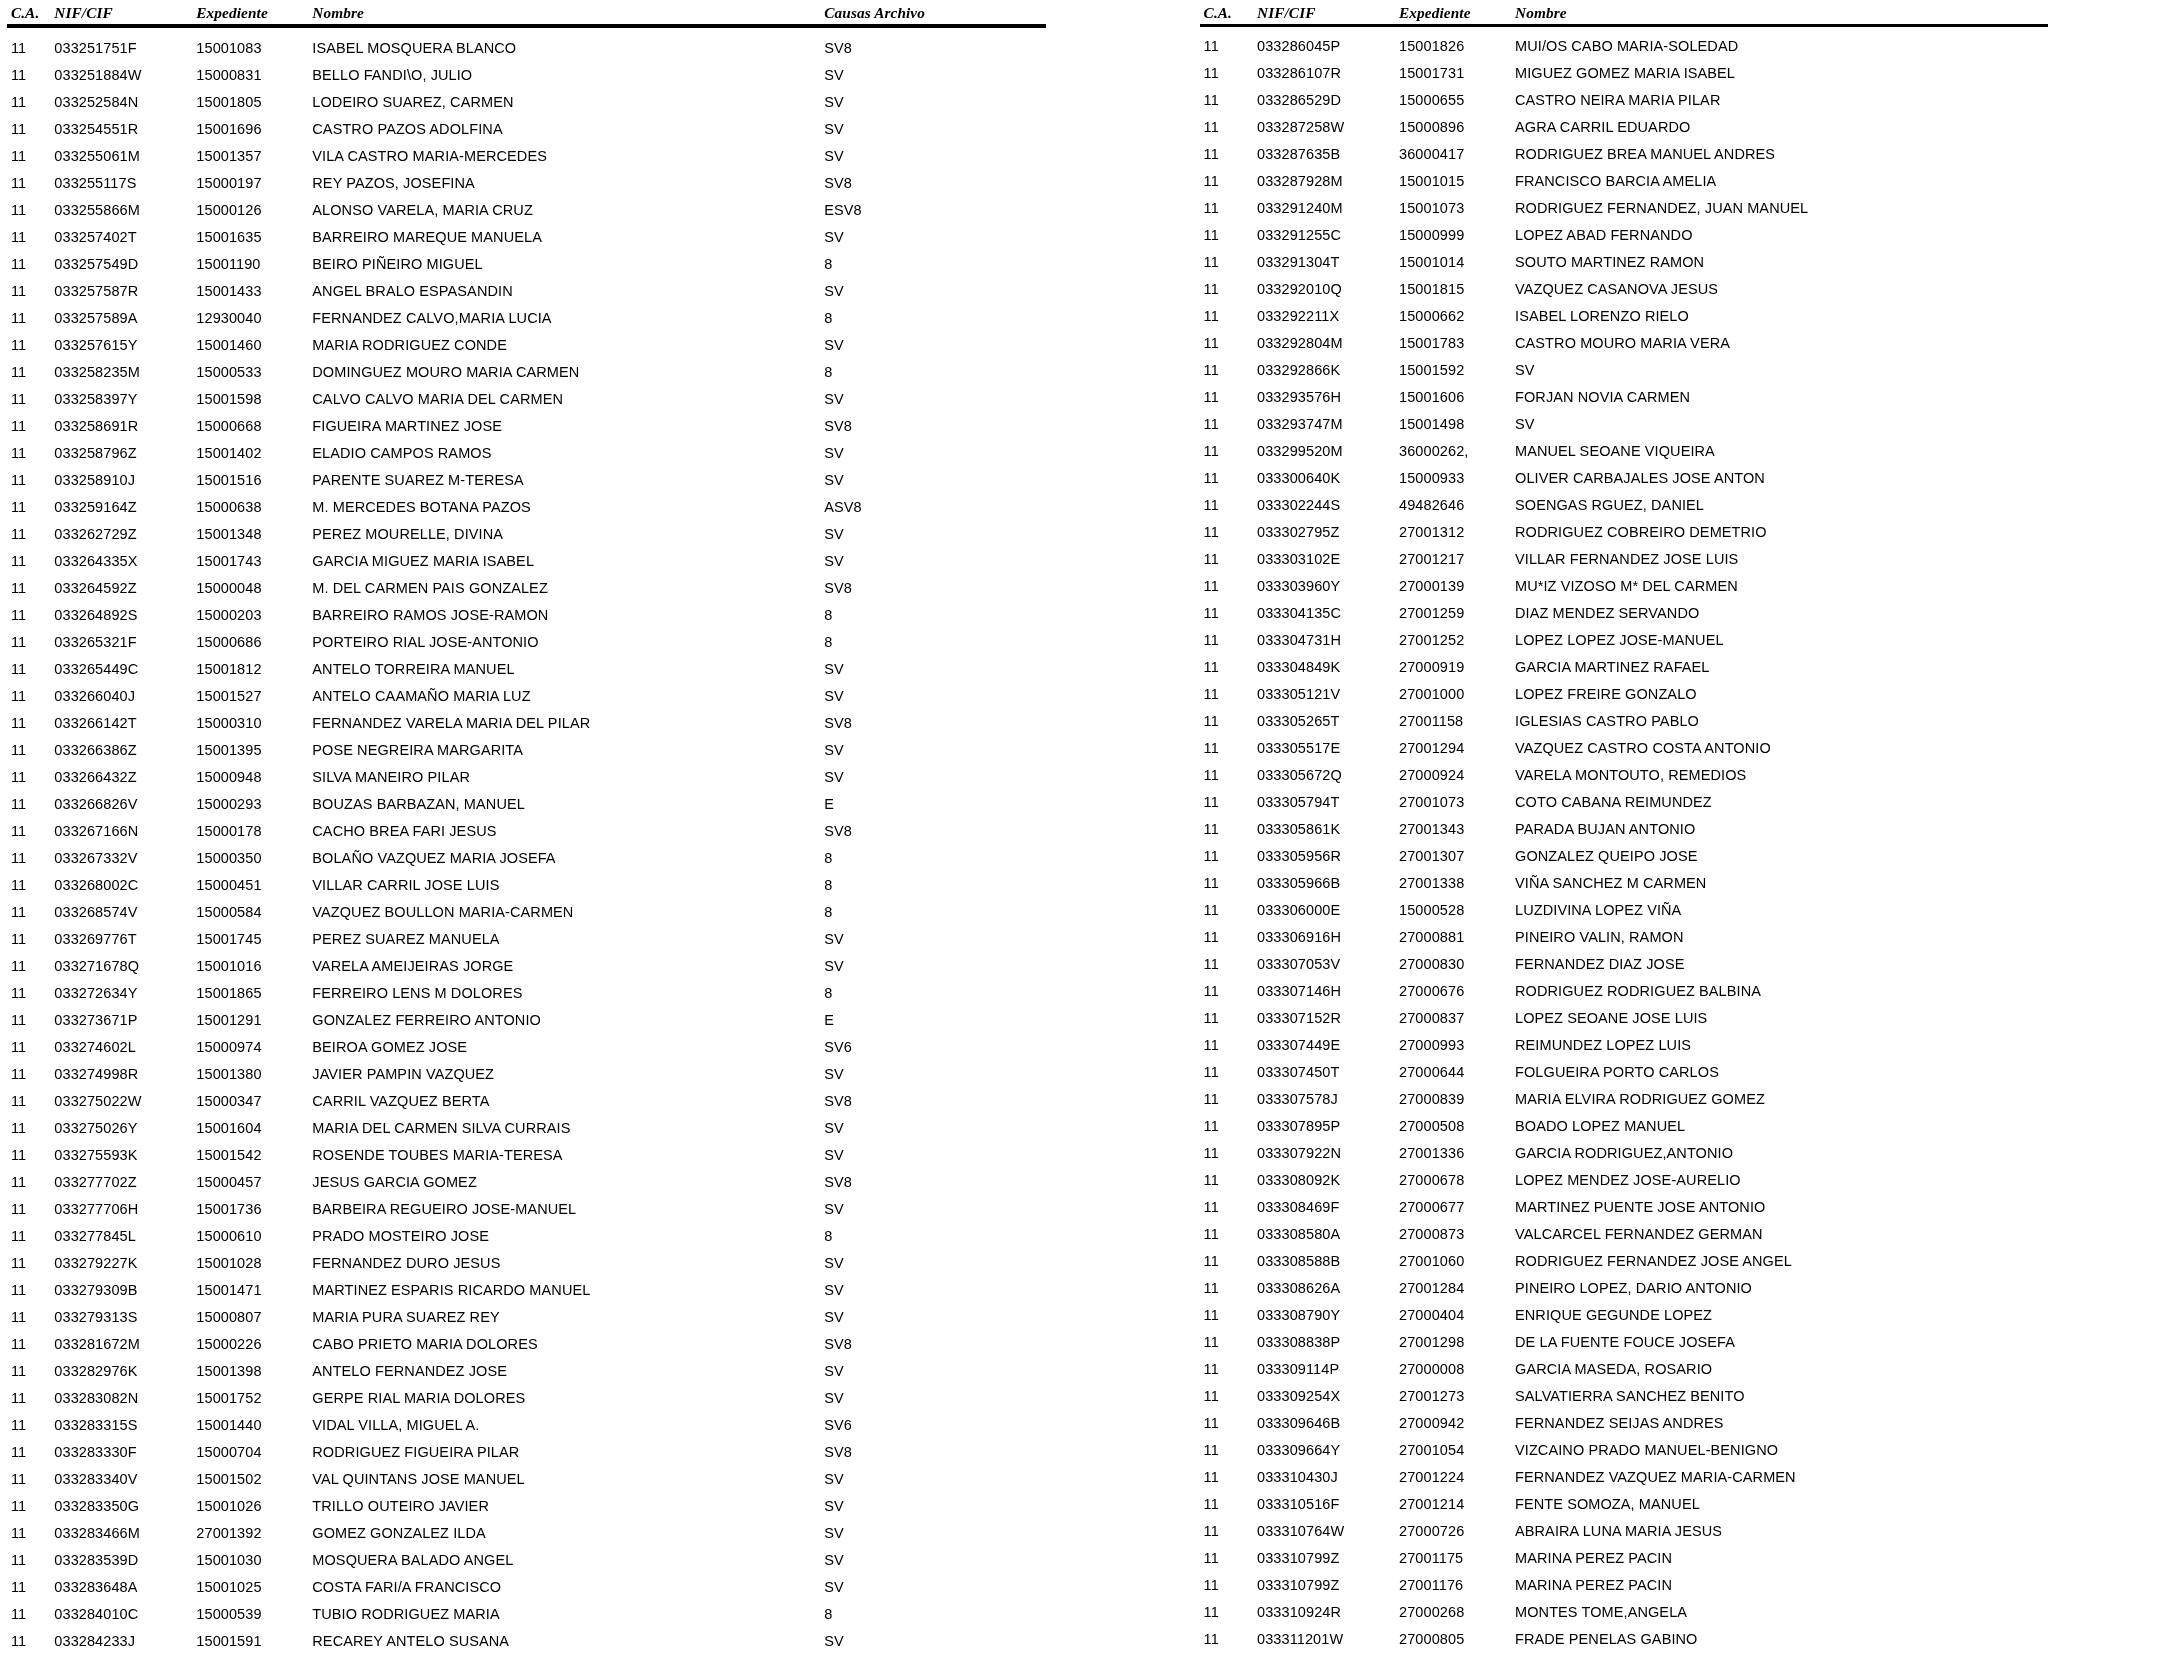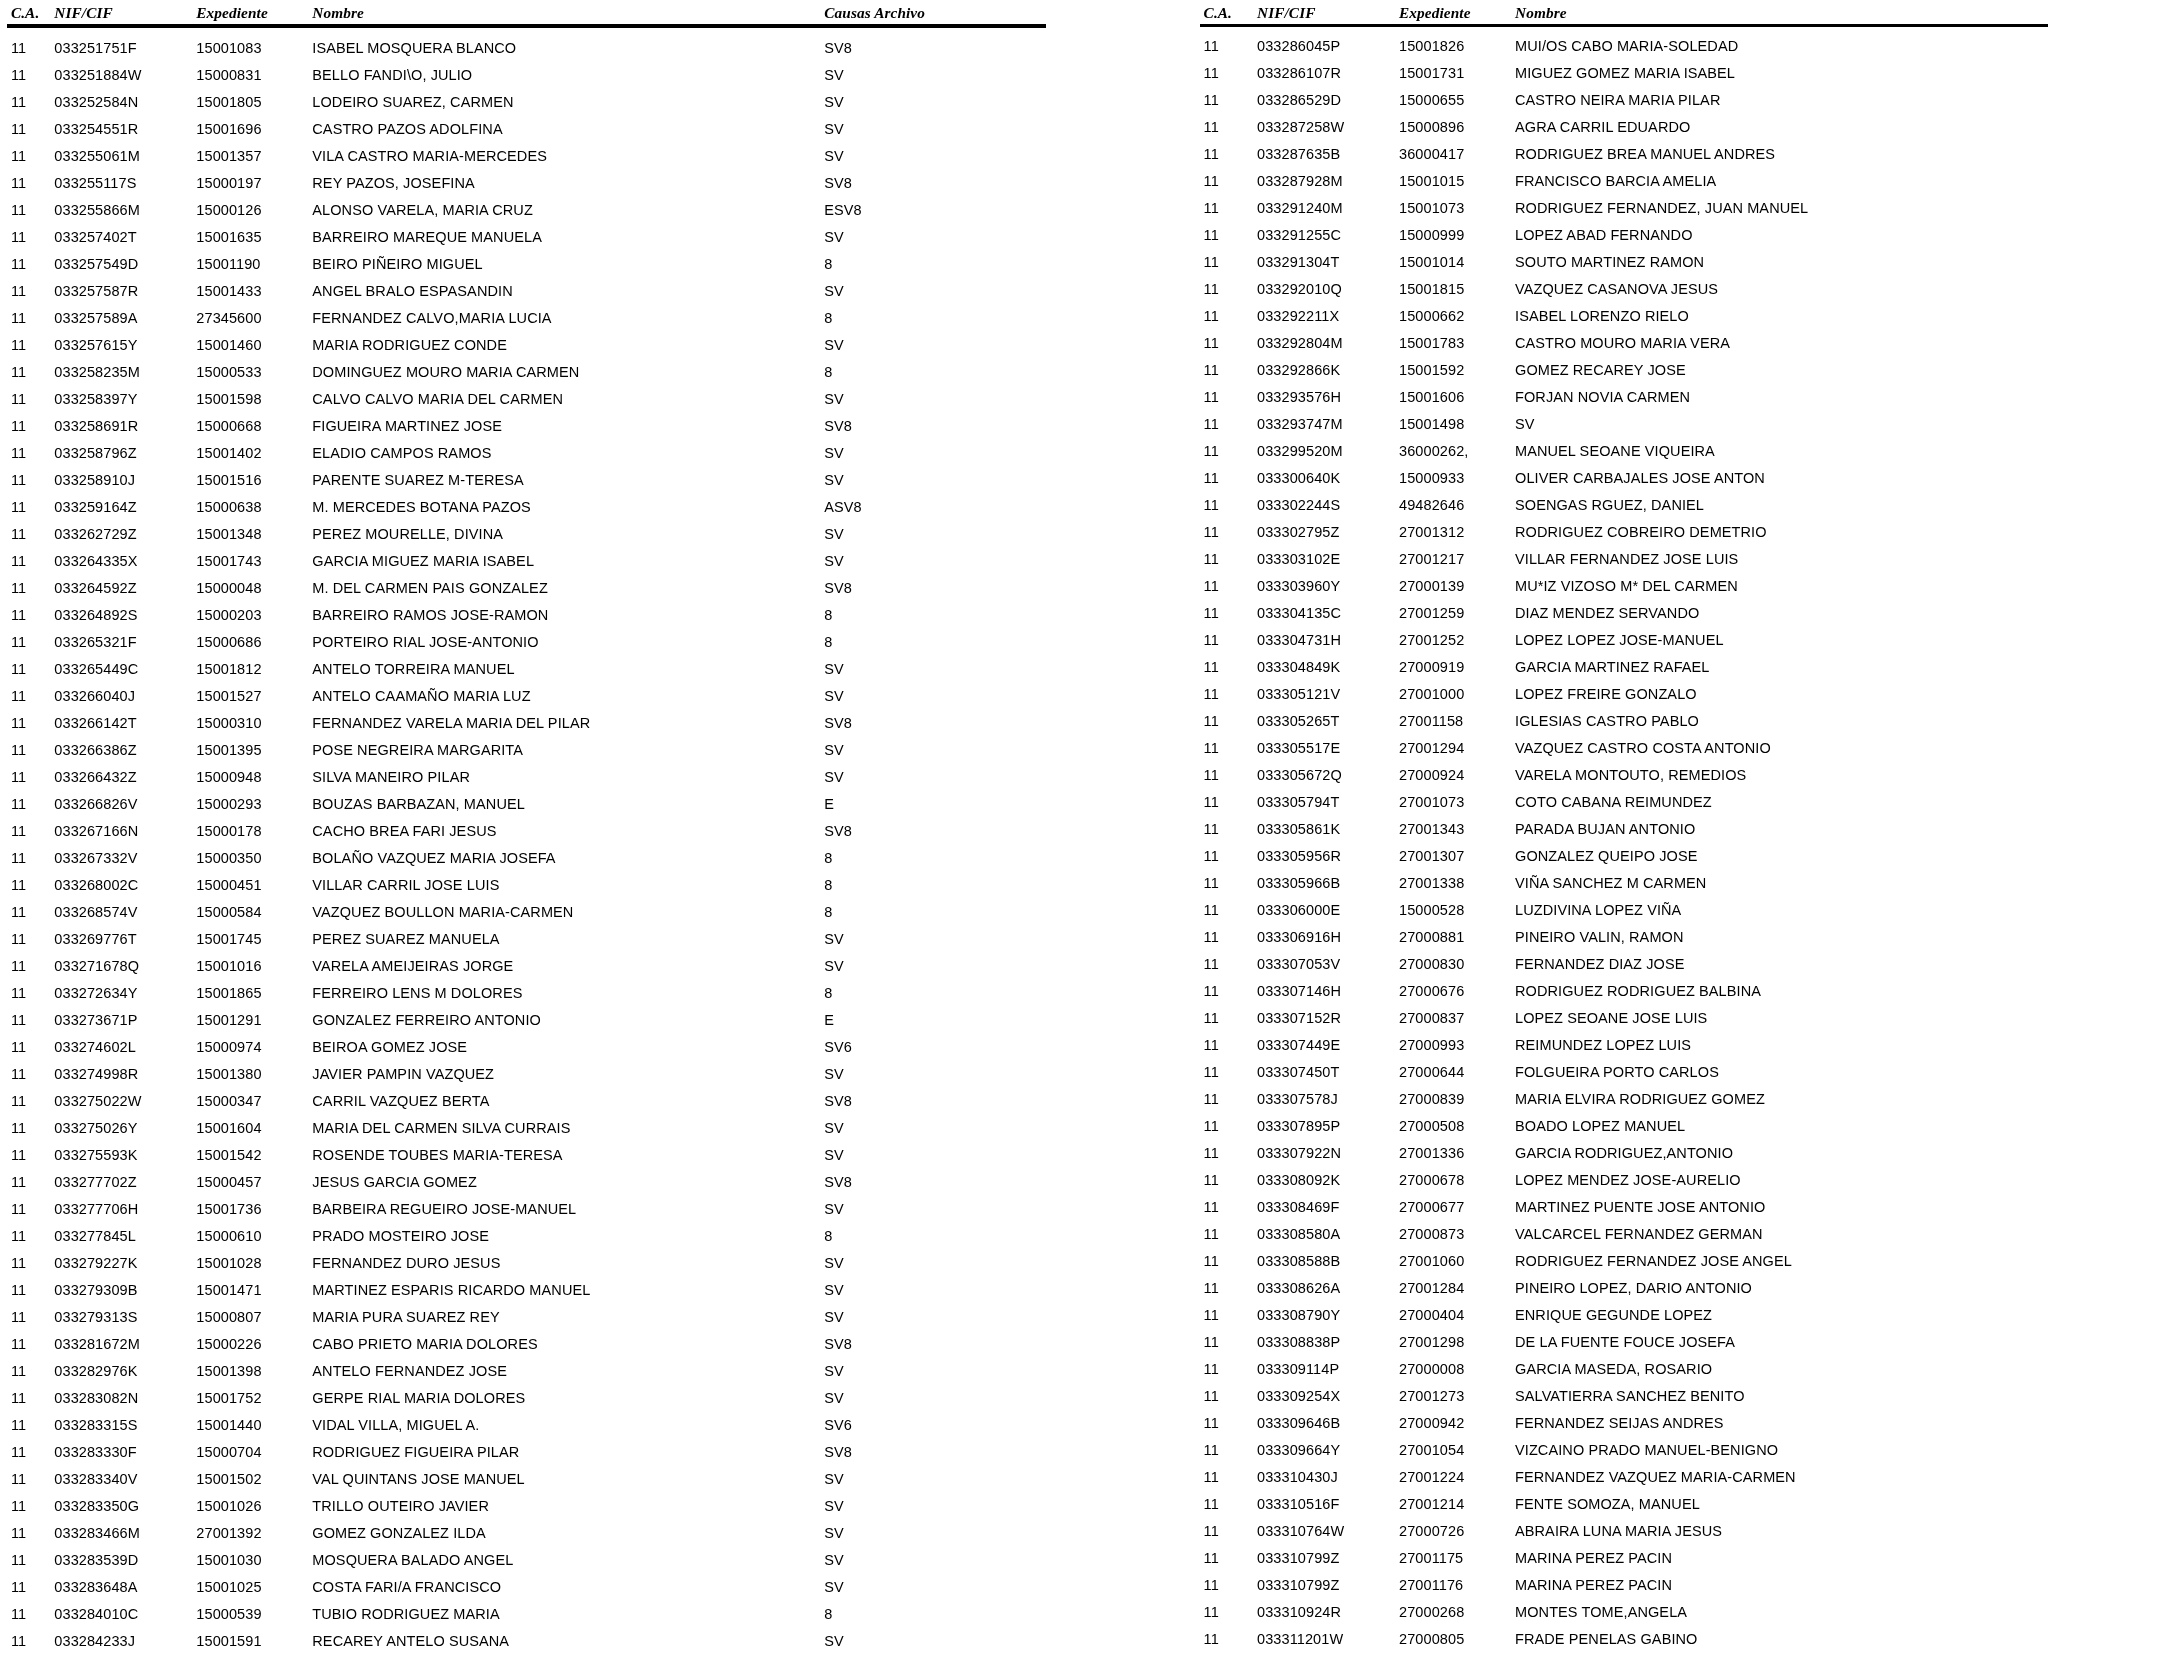--- a/index.html
+++ b/index.html
@@ -126,21 +126,21 @@
         <div class="row">
           <span class="cell c0">11</span>
           <span class="cell c1">033257587R</span>
           <span class="cell c2">15001433</span>
           <span class="cell c3">ANGEL BRALO ESPASANDIN</span>
           <span class="cell c4">SV</span>
         </div>
         <div class="row">
           <span class="cell c0">11</span>
           <span class="cell c1">033257589A</span>
-          <span class="cell c2">27345600</span>
+          <span class="cell c2">12930040</span>
           <span class="cell c3">FERNANDEZ CALVO,MARIA LUCIA</span>
           <span class="cell c4">8</span>
         </div>
         <div class="row">
           <span class="cell c0">11</span>
           <span class="cell c1">033257615Y</span>
           <span class="cell c2">15001460</span>
           <span class="cell c3">MARIA RODRIGUEZ CONDE</span>
           <span class="cell c4">SV</span>
         </div>
@@ -574,21 +574,20 @@
           <span class="cell c0">11</span>
           <span class="cell c1">033292804M</span>
           <span class="cell c2">15001783</span>
           <span class="cell c3">CASTRO MOURO MARIA VERA</span>
           <span class="cell c4">SV</span>
         </div>
         <div class="row">
           <span class="cell c0">11</span>
           <span class="cell c1">033292866K</span>
           <span class="cell c2">15001592</span>
-          <span class="cell c3">GOMEZ RECAREY JOSE</span>
           <span class="cell c4">SV</span>
         </div>
         <div class="row">
           <span class="cell c0">11</span>
           <span class="cell c1">033293576H</span>
           <span class="cell c2">15001606</span>
           <span class="cell c3">FORJAN NOVIA CARMEN</span>
           <span class="cell c4">SV</span>
         </div>
         <div class="row">

